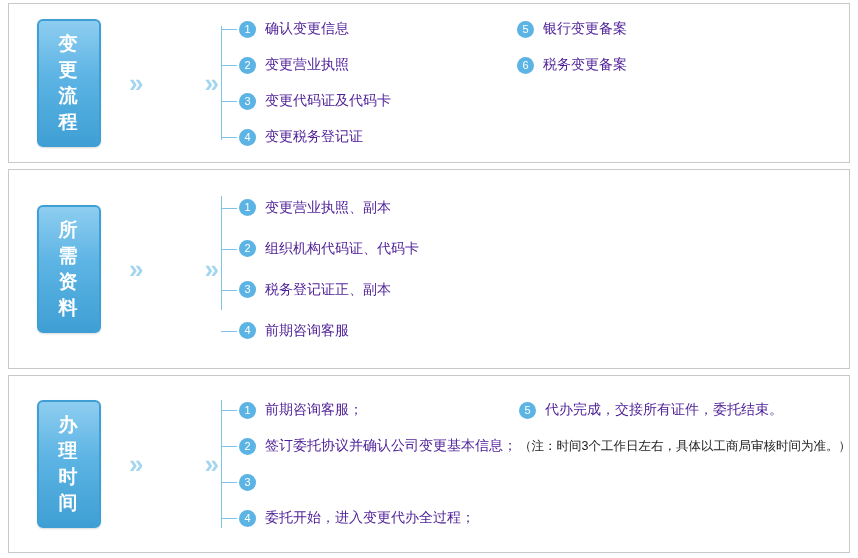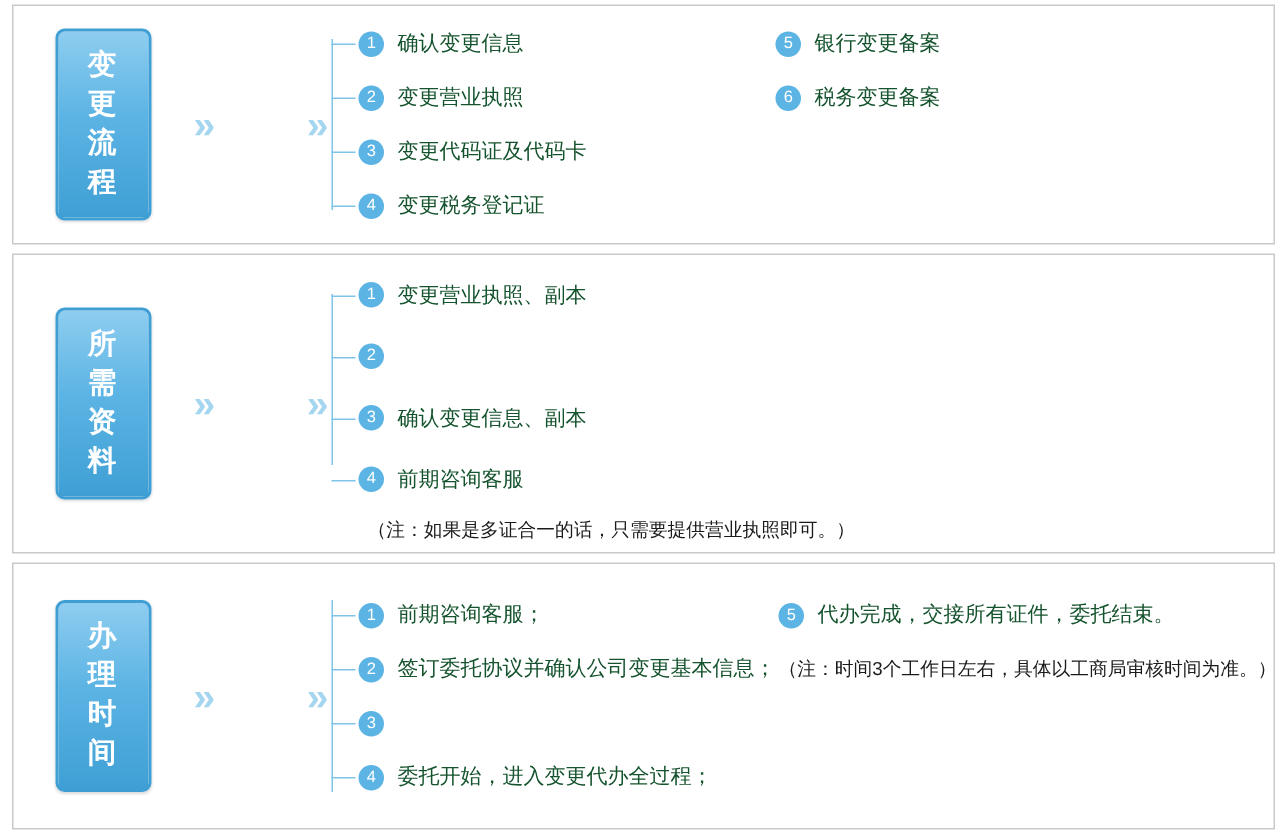--- a/index.html
+++ b/index.html
@@ -110,21 +110,21 @@
     border-radius: 50%;
     background: #5cb4e4;
     color: #ffffff;
     font-size: 11px;
     line-height: 17px;
     text-align: center;
     margin-right: 9px;
   }
   .txt {
     font-size: 14px;
-    color: #14532d;
+    color: #4c1d95;
     white-space: nowrap;
   }
   .col-a { position: relative; }
   .right-item {
     position: absolute;
     display: flex;
     align-items: center;
   }
   .note {
     font-size: 12.5px;
@@ -209,33 +209,31 @@
       <div class="bracket" style="top:26px;bottom:58px;"></div>
       <div class="col-a">
         <div class="row" style="height:41px;">
           <span class="tick"></span>
           <span class="num">1</span>
           <span class="txt">变更营业执照、副本</span>
         </div>
         <div class="row" style="height:41px;">
           <span class="tick"></span>
           <span class="num">2</span>
+          <span class="txt">组织机构代码证、代码卡</span>
         </div>
         <div class="row" style="height:41px;">
           <span class="tick"></span>
           <span class="num">3</span>
-          <span class="txt">确认变更信息、副本</span>
+          <span class="txt">税务登记证正、副本</span>
         </div>
         <div class="row" style="height:41px;">
           <span class="tick"></span>
           <span class="num">4</span>
           <span class="txt">前期咨询客服</span>
-        </div>
-        <div class="note-line">
-          <span class="note">（注：如果是多证合一的话，只需要提供营业执照即可。）</span>
         </div>
       </div>
     </div>
   </div>
 
   <div class="section s3">
     <div class="badge-wrap">
       <div class="badge">
         <span>办</span>
         <span>理</span>

